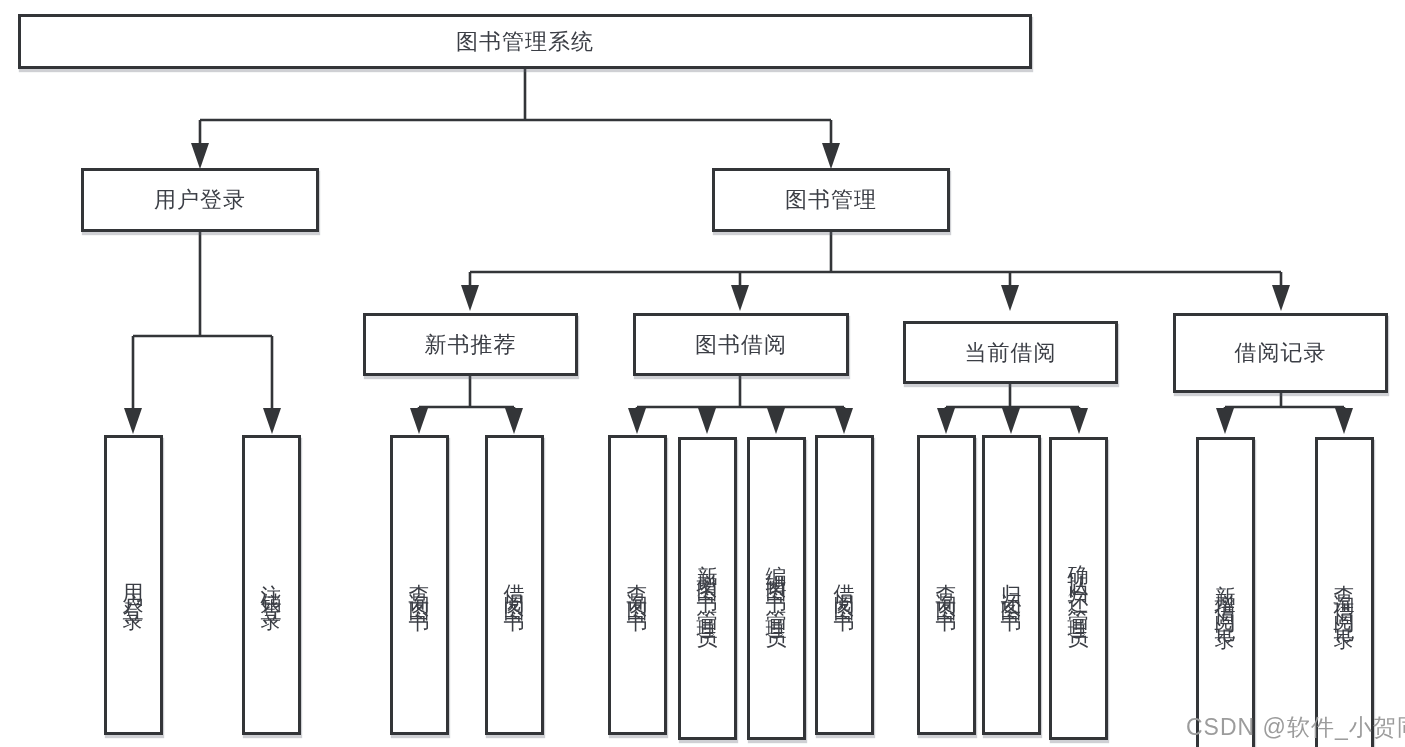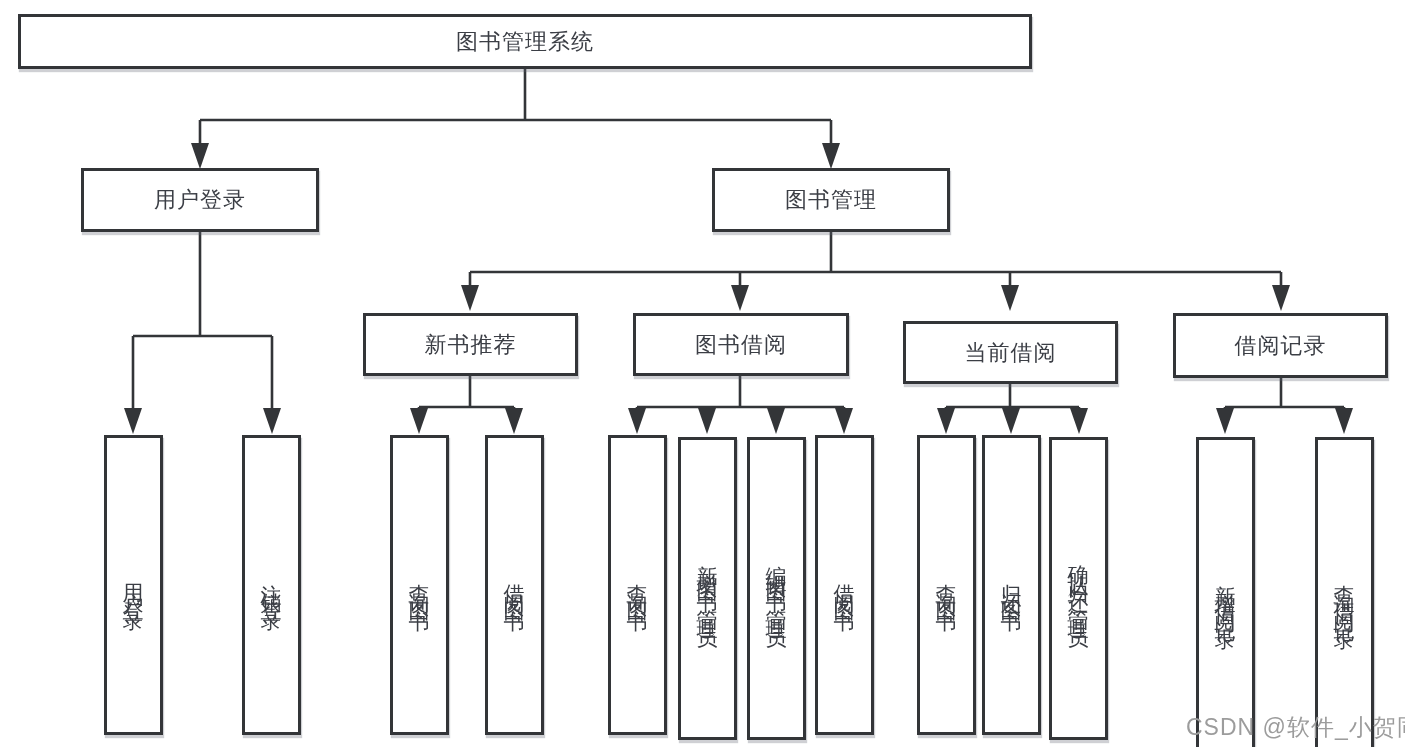--- a/index.html
+++ b/index.html
@@ -93,21 +93,21 @@
   </svg>
 
   <div class="box hbox" style="left:18px;top:14px;width:1014px;height:55px;">图书管理系统</div>
 
   <div class="box hbox" style="left:81px;top:168px;width:238px;height:64px;">用户登录</div>
   <div class="box hbox" style="left:712px;top:168px;width:238px;height:64px;">图书管理</div>
 
   <div class="box hbox" style="left:363px;top:313px;width:215px;height:63px;">新书推荐</div>
   <div class="box hbox" style="left:633px;top:313px;width:216px;height:63px;">图书借阅</div>
   <div class="box hbox" style="left:903px;top:313px;width:215px;height:63px;margin-top:8px;">当前借阅</div>
-  <div class="box hbox" style="left:1173px;top:313px;width:215px;height:65px;">借阅记录</div>
+  <div class="box hbox" style="left:1173px;top:313px;width:215px;height:80px;">借阅记录</div>
 
   <div class="box vbox" style="left:104px;top:435px;width:59px;height:300px;">用户登录</div>
   <div class="box vbox" style="left:242px;top:435px;width:59px;height:300px;">注销登录</div>
 
   <div class="box vbox" style="left:390px;top:435px;width:59px;height:300px;">查询图书</div>
   <div class="box vbox" style="left:485px;top:435px;width:59px;height:300px;">借阅图书</div>
 
   <div class="box vbox" style="left:608px;top:435px;width:59px;height:300px;">查询图书</div>
   <div class="box vbox" style="left:678px;top:437px;width:59px;height:303px;">新增图书（管理员）</div>
   <div class="box vbox" style="left:747px;top:437px;width:59px;height:303px;">编辑图书（管理员）</div>

